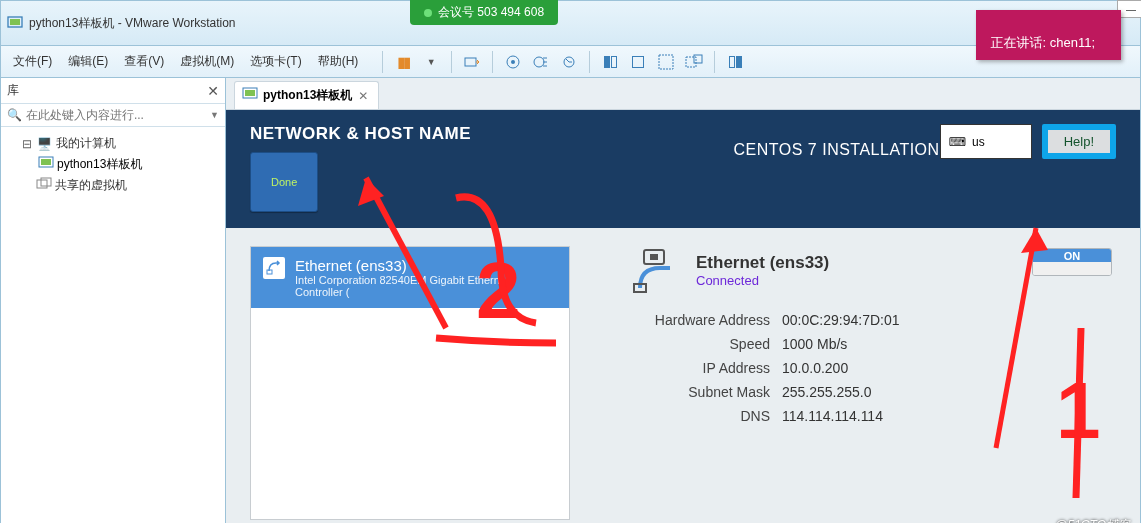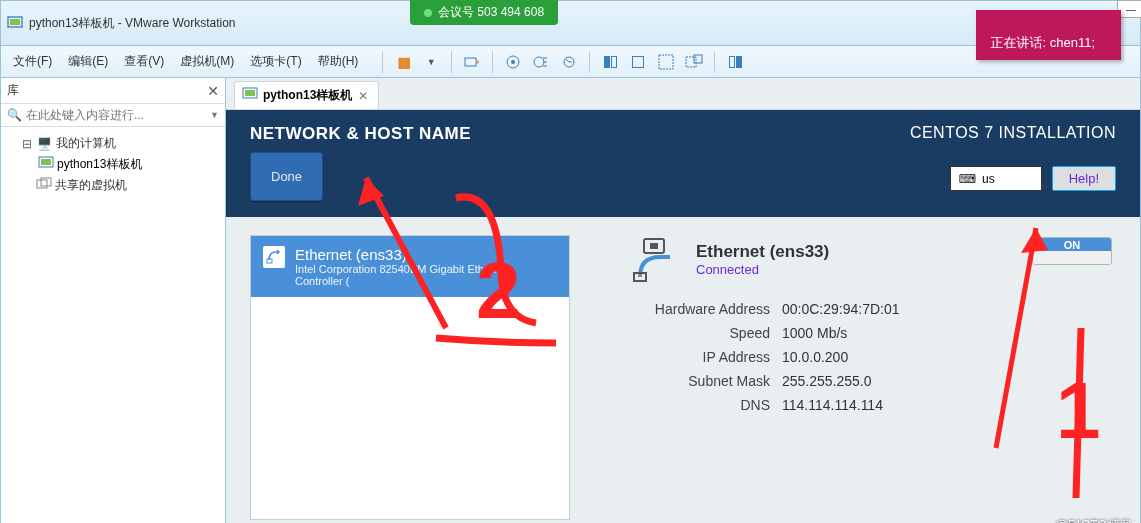--- a/index.html
+++ b/index.html
@@ -38,26 +38,26 @@
 
 
 .content { flex:1; display:flex; flex-direction:column; background:#e9eff3; position:relative;}
 .tabbar { height:32px; background:#e9eff3; display:flex; align-items:flex-end; padding-left:8px; border-bottom:1px solid #cbd6de;}
 .tab { background:#fff; border:1px solid #cbd6de; border-bottom:none; padding:5px 10px 5px 8px; font-size:12px; display:flex; align-items:center; gap:6px; border-radius:3px 3px 0 0;}
 .tab .close{color:#777;font-family:Arial;}
 
 
 .inst-head { background:#1a3c63; color:#fff; padding:14px 24px 16px 24px; display:flex; justify-content:space-between; align-items:flex-start;}
 .inst-head h1{font-size:17px; letter-spacing:0.5px; font-weight:600;}
-.done-btn{margin-top:8px;background:#2f6cb3;color:#e5e5e5;border:1px solid #1d4e86;border-radius:3px;padding:16px 20px;font-size:13px;cursor:pointer;box-shadow:0 1px 1px rgba(0,0,0,0.3);}
-.head-right{display:flex;flex-direction:column;align-items:flex-end;gap:24px;}
+.done-btn{margin-top:8px;background:#2f6cb3;color:#bef264;border:1px solid #1d4e86;border-radius:3px;padding:23px 20px;font-size:11px;cursor:pointer;box-shadow:0 1px 1px rgba(0,0,0,0.3);}
+.head-right{display:flex;flex-direction:row;align-items:flex-end;gap:0;}
 .head-right .title{font-size:16px;letter-spacing:0.5px;}
 .head-right .controls{display:flex;gap:10px;}
 .kb-box{background:#fff;color:#000;padding:4px 46px 4px 8px;font-size:12px;display:flex;align-items:center;gap:6px;border:1px solid #333;}
-.help-btn{background:#dcdee0;color:#6d28d9;border:1px solid #0ea5e9;padding:4px 16px;font-size:13px;border-radius:2px;}
+.help-btn{background:#dcdee0;color:#14532d;border:6px solid #0ea5e9;padding:4px 16px;font-size:13px;border-radius:2px;}
 
 
 .inst-body { flex:1; background:#e9eef1; padding:18px 24px; display:flex; gap:0; }
 .net-list { width:320px; background:#fff; border:1px solid #c8cdd1; }
 .net-item { background:#4a90d9; color:#fff; padding:10px 10px 10px 12px; display:flex; gap:10px; align-items:flex-start;}
 .net-item .icon{width:22px;height:22px;background:#fff;border-radius:2px;display:flex;align-items:center;justify-content:center;color:#4a90d9;flex-shrink:0;}
 .net-item .title{font-size:15px;}
 .net-item .sub{font-size:11px;opacity:0.9;}
 
 .net-detail { flex:1; padding:0 30px 0 60px; font-size:14px; color:#333; position:relative;}

